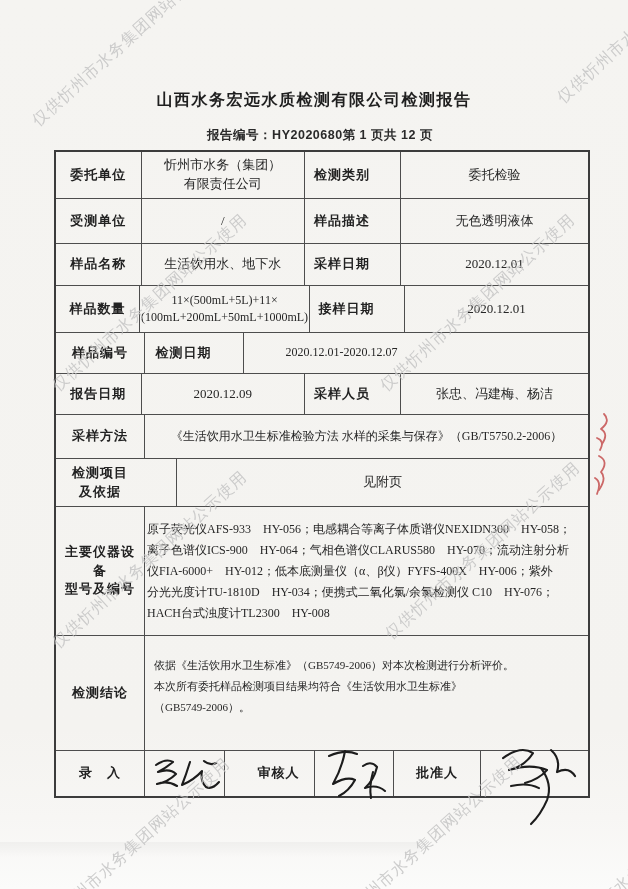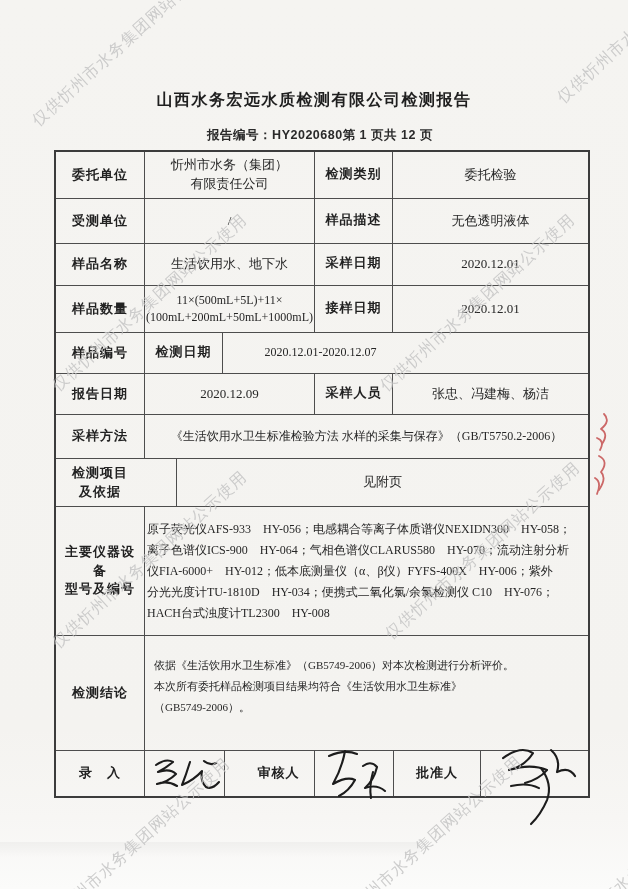--- a/index.html
+++ b/index.html
@@ -29,21 +29,21 @@
   .td{
     box-sizing:border-box;border-left:1px solid #4d4d4d;
     display:flex;align-items:center;justify-content:center;
     text-align:center;padding:2px 6px;font-size:13px;line-height:1.45;
   }
   .td:first-child{border-left:none;}
   .lbl{
     font-family:"Liberation Sans","DejaVu Sans",sans-serif;
     font-weight:bold;letter-spacing:1px;color:#222;
   }
-  .c1{width:88px;} .c2{width:170px;} .c3{width:78px;font-family:Liberation Mono, monospace;} .c4{width:196px;}
+  .c1{width:88px;} .c2{width:170px;} .c3{width:78px;} .c4{width:196px;margin-left:21px;}
   .pre{white-space:pre-line;text-align:center;}
   .sm{font-size:12px;}
   .left{justify-content:flex-start;text-align:left;}
   .topalign{align-items:flex-start;}
   .s1{width:88px;} .s2{width:80px;} .s3{width:90px;padding-left:24px;} .s4{width:79px;} .s5{width:87px;} .s6{width:108px;}
   .sigcell{position:relative;overflow:visible;}
   .sigcell svg{position:absolute;left:50%;top:50%;transform:translate(-50%,-50%);}
   .sig-overflow svg{transform:translate(-50%,-38%);}
   .wm{
     position:absolute;z-index:5;pointer-events:none;white-space:nowrap;

